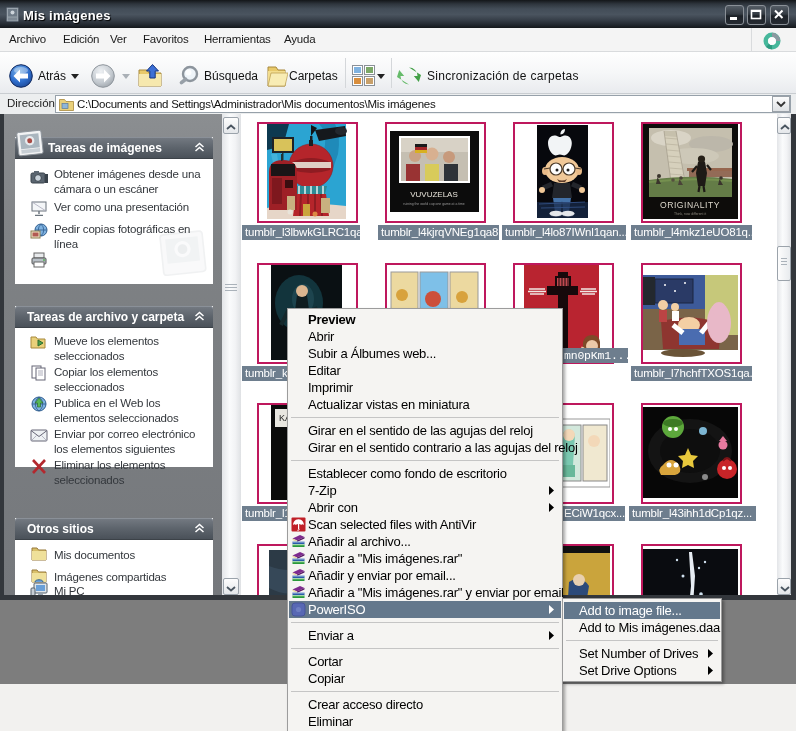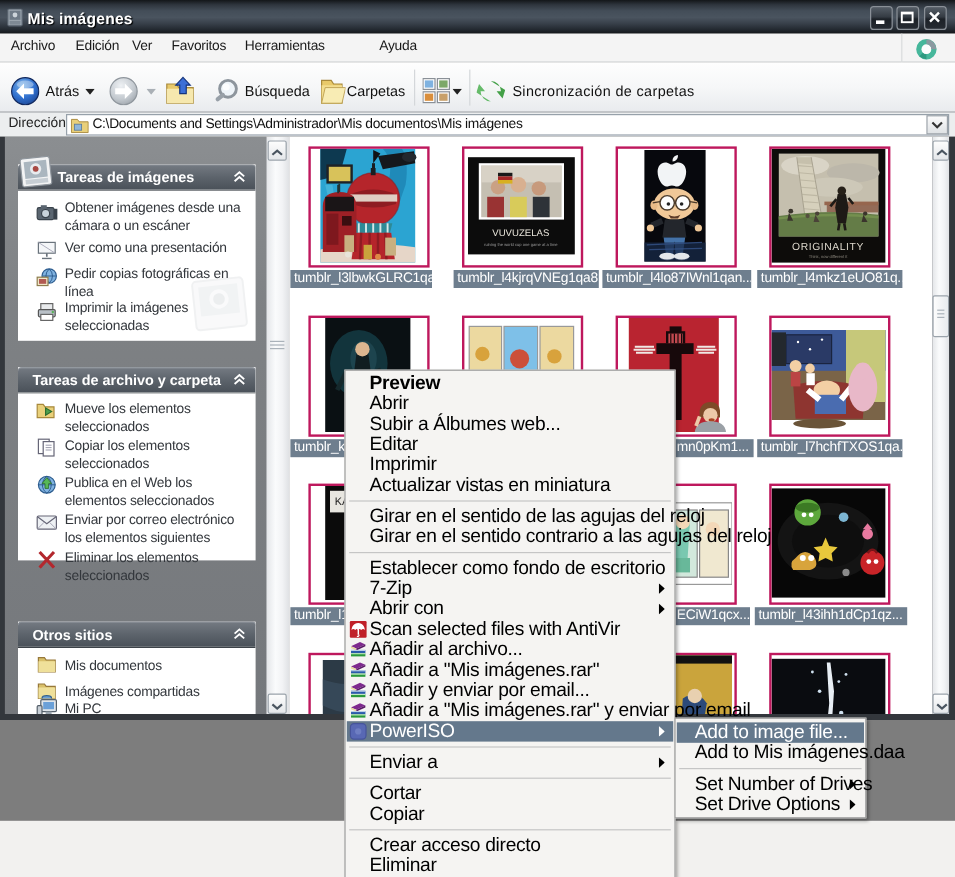--- a/index.html
+++ b/index.html
@@ -44,21 +44,21 @@
 .sbar{position:absolute;top:0;height:481px;background:linear-gradient(90deg,#e3e5e8,#fafbfc 40%,#f2f3f5 70%,#dfe1e4);}
 .sbtn{position:absolute;left:1px;width:16px;height:17px;border:1px solid #9ba3ab;border-radius:2px;
  background:linear-gradient(180deg,#fdfdfd,#e4e7ea);}
 
 #content{position:absolute;left:241px;top:0;width:536px;height:481px;background:#fff;overflow:hidden;}
 .thumb{position:absolute;width:101px;height:101px;border:2px solid #be185d;background:#fff;}
 .tlabel{position:absolute;height:15px;background:#6e7e8e;color:#fff;font-size:11.5px;line-height:15px;padding:0 3px;white-space:nowrap;letter-spacing:-0.2px;overflow:hidden;box-sizing:border-box;}
 
 #cmenu{position:absolute;left:287px;top:308px;width:276px;background:#f5f4f2;border:1px solid #9c9c9c;
  box-shadow:2px 2px 3px rgba(0,0,0,0.35);padding:2px 1px;z-index:50;}
-.mitem{position:relative;height:17px;line-height:17px;font-size:16px;color:#000;padding-left:19px;letter-spacing:-0.25px;white-space:nowrap;}
+.mitem{position:relative;height:17px;line-height:17px;font-size:13px;color:#000;padding-left:19px;letter-spacing:-0.25px;white-space:nowrap;}
 .msep{height:9px;position:relative;}
 .msep div{position:absolute;left:2px;right:2px;top:4px;height:1px;background:#c5c5c5;}
 .mhl{background:#64788c;color:#fff;}
 .marr{position:absolute;right:7px;top:4px;}
 .micon{position:absolute;left:2px;top:1px;width:15px;height:15px;}
 #smenu{position:absolute;left:562px;top:598px;width:160px;background:#f5f4f2;border:1px solid #9c9c9c;
  box-shadow:2px 2px 3px rgba(0,0,0,0.35);padding:2px 1px;z-index:60;}
 #smenu .mitem{padding-left:15px;}
 #smenu{padding-top:3px;}
 </style></head>
@@ -89,21 +89,21 @@
           <path d="M4 4.5 L11.5 12 M11.5 4.5 L4 12" stroke="#fff" stroke-width="2"></path>
         </svg>
       </div>
   </div>
   <div id="mb">
     <span class="mi" style="left:9px;">Archivo</span>
     <span class="mi" style="left:63px;">Edición</span>
     <span class="mi" style="left:110px;">Ver</span>
     <span class="mi" style="left:143px;">Favoritos</span>
     <span class="mi" style="left:204px;">Herramientas</span>
-    <span class="mi" style="left:284px;margin-left:32px;">Ayuda</span>
+    <span class="mi" style="left:284px;">Ayuda</span>
     <div class="sep"></div>
     <svg style="position:absolute;left:763px;top:4px" width="18" height="18" viewBox="0 0 18 18">
       <circle cx="9" cy="9" r="6.3" fill="none" stroke="#46b79b" stroke-width="4.4"></circle>
       <path d="M9 2.8 A6.2 6.2 0 0 1 15.2 9" fill="none" stroke="#8b99a0" stroke-width="4.2"></path>
       <circle cx="9" cy="9" r="3.8" fill="#fcfdfd"></circle>
       <path d="M4.5 13.5 A6.3 6.3 0 0 0 9 15.3" fill="none" stroke="#2e9a80" stroke-width="4"></path>
     </svg>
   </div>
   <div id="tbar">
     <svg style="position:absolute;left:9px;top:64px;margin-top:-52px" width="24" height="24" viewBox="0 0 24 24">
@@ -236,21 +236,20 @@
             <rect x="1" y="8" width="9" height="7" fill="#f0e6c8" stroke="#8e7d4e"></rect>
             <rect x="2.5" y="9.5" width="6" height="4" fill="#b25a52"></rect>
           </svg>
         <div class="pitem" style="left:39px;top:85px;">Pedir copias fotográficas en<br>línea</div>
         <svg class="picon" style="left:15px;top:115px" viewBox="0 0 18 16">
             <rect x="4" y="1" width="10" height="5" fill="#e8eaec" stroke="#666"></rect>
             <rect x="2" y="6" width="14" height="6" rx="1" fill="#b9c0c7" stroke="#555"></rect>
             <rect x="4" y="10" width="10" height="5" fill="#fff" stroke="#666"></rect>
             <circle cx="14" cy="8" r="1" fill="#59b259"></circle>
           </svg>
-        <div class="pitem" style="left:39px;top:113px;">Imprimir la imágenes<br>seleccionadas</div>
       </div>
 
       <div class="pbox" style="top:192px;height:161px;">
         <div class="phdr">
             <span style="left:12px;">Tareas de archivo y carpeta</span>
           <svg class="chev" width="11" height="11" viewBox="0 0 11 11">
               <path d="M1.5 5 L5.5 1.5 L9.5 5 M1.5 9 L5.5 5.5 L9.5 9" fill="none" stroke="#fff" stroke-width="1.5"></path>
             </svg>
         </div>
         <svg class="picon" style="left:15px;top:28px" viewBox="0 0 18 16">
@@ -476,21 +475,21 @@
           <path d="M44 13 v8 M47 13 v8 M50 13 v8 M53 13 v8" stroke="#17090b" stroke-width="1"></path>
           <path d="M14 24 h16 M13 26.5 h18 M15 29 h14" stroke="#f0e8e4" stroke-width="1.6"></path>
           <path d="M66 24 h15 M65 26.5 h17 M67 29 h13" stroke="#f0e8e4" stroke-width="1.6"></path>
           <path d="M68 77 q2 -7 9 -7 q7 0 8 7 l0 6 l-17 0 Z" fill="#7e4a28"></path>
           <circle cx="77" cy="81" r="6" fill="#edc9a8"></circle>
           <ellipse cx="78" cy="85" rx="2.5" ry="1.5" fill="#a42"></ellipse>
           <path d="M64 95 q1 -9 13 -9 q12 0 13 9 Z" fill="#9aa0a6"></path>
           <path d="M68 82 l-3 8" stroke="#edc9a8" stroke-width="3"></path>
         </svg>
       </div>
-      <div class="tlabel" style="left:320px;top:252px;width:67px;">mn0pKm1...</div>
+      <div class="tlabel" style="left:320px;top:234px;width:67px;font-family:Liberation Mono, monospace;">mn0pKm1...</div>
       <div class="thumb" style="left:400px;top:149px;">
         <svg width="95" height="95" style="position:absolute;left:0;top:0">
           <rect x="0" y="10" width="95" height="75" fill="#7a6448"></rect>
           <rect x="0" y="10" width="95" height="34" fill="#3d5a99"></rect>
           <rect x="62" y="10" width="33" height="60" fill="#c6c87a"></rect>
           <rect x="12" y="14" width="38" height="24" fill="#2a3a66" stroke="#1a2440"></rect>
           <circle cx="22" cy="20" r="1" fill="#fff"></circle>
             <circle cx="32" cy="26" r="1" fill="#fff"></circle>
             <circle cx="42" cy="18" r="1" fill="#fff"></circle>
           <rect x="0" y="12" width="12" height="28" fill="#23282e"></rect>

